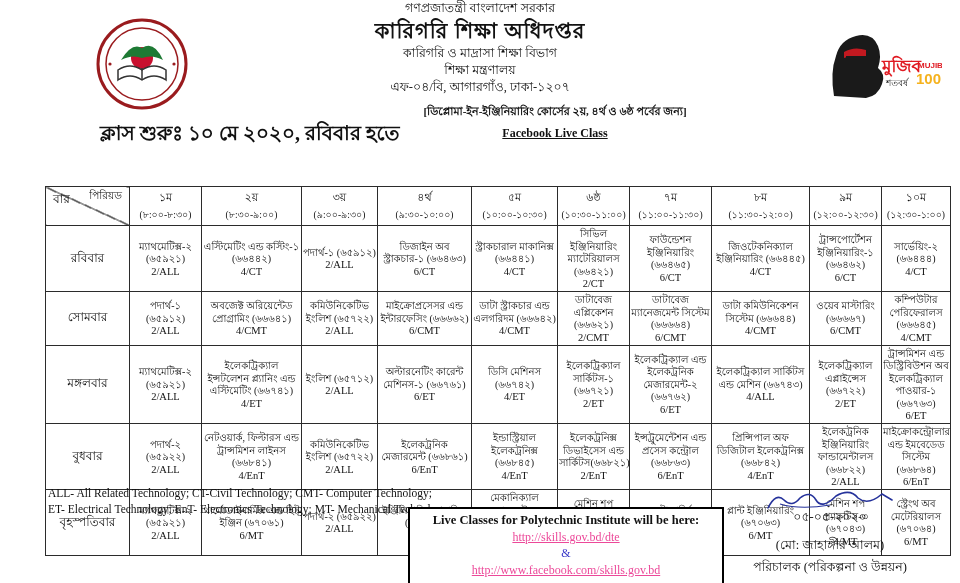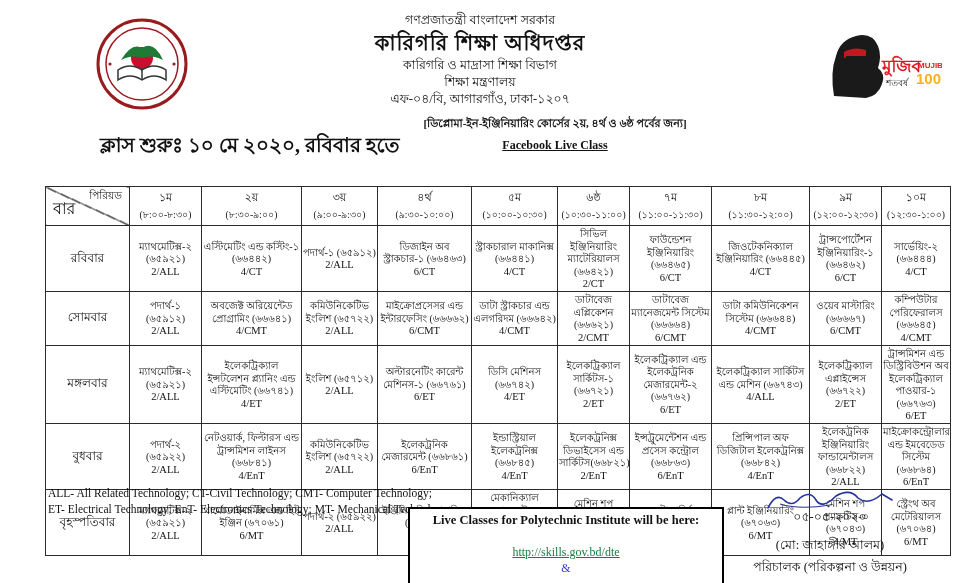--- a/index.html
+++ b/index.html
@@ -1,21 +1,21 @@
 <!DOCTYPE html>
 <html><head>
 <meta charset="utf-8">
 <style>
   * { margin:0; padding:0; box-sizing:border-box; }
   html,body { width:960px; height:583px; background:#ffffff; overflow:hidden;
     font-family:"Liberation Serif","DejaVu Serif",serif; color:#111; }
   .page { position:relative; width:960px; height:583px; background:#fff; }
 
   
-  .hdr { text-align:center; padding-top:12px; line-height:1.35; }
+  .hdr { text-align:center; line-height:1.35; }
   .hdr .l1 { font-size:12.5px; }
   .hdr .l2 { font-size:21px; font-weight:bold; letter-spacing:1px; }
   .hdr .l3 { font-size:12.5px; }
   .hdr .l4 { font-size:12.5px; }
   .hdr .l5 { font-size:12.5px; }
 
   .logo-left { position:absolute; left:96px; top:18px; width:92px; height:92px; }
   .logo-right { position:absolute; right:18px; top:26px; width:122px; height:78px; }
 
   
@@ -36,29 +36,29 @@
   .p-time { font-size:9.5px; }
   .day-cell { font-size:12px; }
   .subj { font-size:10px; line-height:1.25; }
   .grp  { font-size:10.5px; font-family:"Liberation Serif",serif; }
   .routine-tbl tbody tr { height:50px; }
 
   .corner { position:relative; padding:0;
     background:linear-gradient(to top right, transparent calc(50% - 0.6px),
       #2b2b2b calc(50% - 0.6px), #2b2b2b calc(50% + 0.6px), transparent calc(50% + 0.6px)); }
   .corner .c-top { position:absolute; top:1px; right:7px; font-size:10.5px; }
-  .corner .c-bot { position:absolute; bottom:2px; left:7px; font-size:16px;margin-top:40px; }
+  .corner .c-bot { position:absolute; bottom:15px; left:7px; font-size:12px;margin-top:40px; }
 
   
   .legend { position:absolute; left:48px; top:485px; font-size:11.5px; line-height:1.4;
     font-family:"Liberation Serif",serif; }
   .livebox { position:absolute; left:408px; top:507px; width:316px; border:2px solid #000;
     text-align:center; padding:4px 6px 6px 6px; background:#fff; }
   .livebox .bt { font-size:12.5px; font-weight:bold; }
-  .livebox a { color:#15803d; font-size:12px; display:block; margin-top:17px; }
+  .livebox a { color:#ec4899; font-size:12px; display:block; margin-top:2px; }
   .livebox .amp { color:#3a3ac8; font-size:12px; margin-top:1px; }
 
   .signblock { position:absolute; right:20px; top:488px; width:220px; text-align:center; }
   .signblock svg { display:block; margin:0 auto; }
   .signblock .sd { font-size:12.5px; margin-top:-6px; }
   .signblock .sn { font-size:12.5px; margin-top:8px; }
   .signblock .sg { font-size:12.5px; margin-top:2px; }
 </style>
 </head>
 <body>

